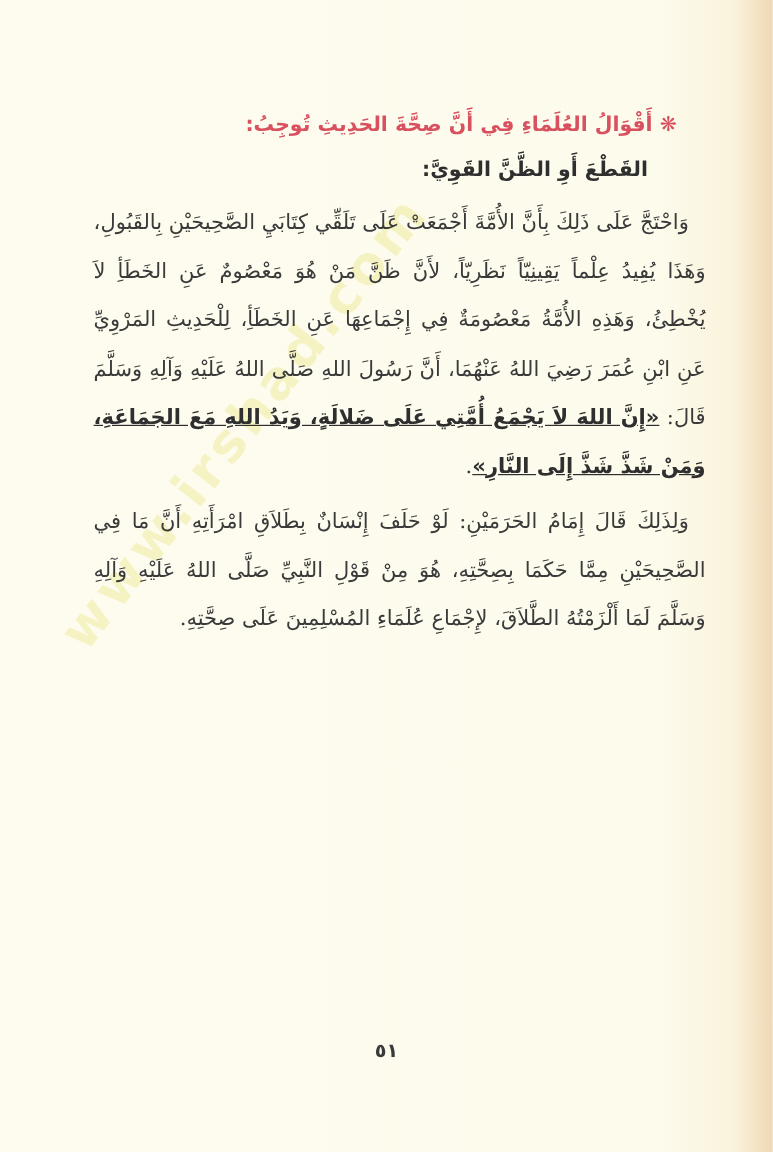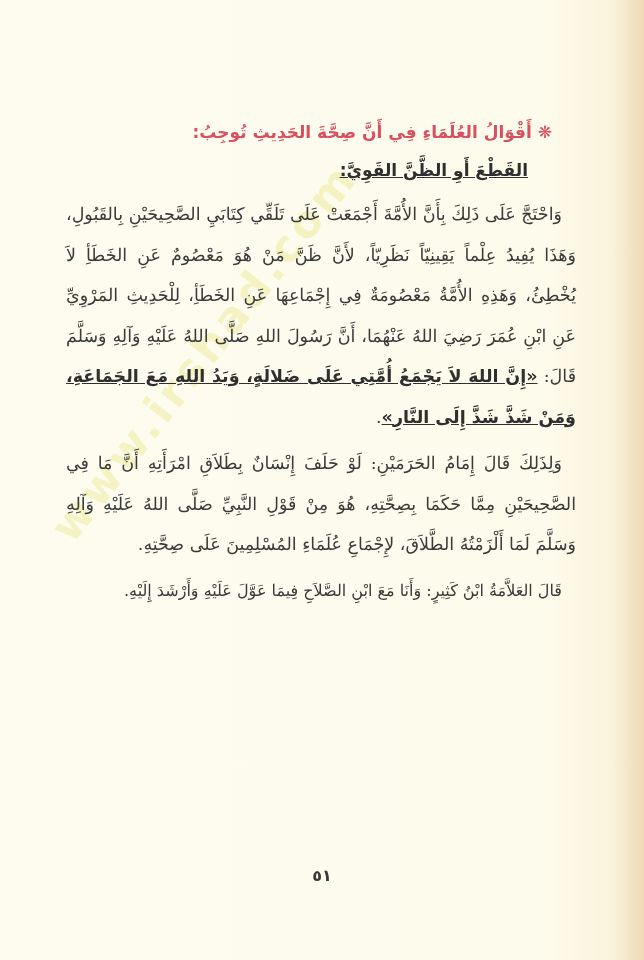--- a/index.html
+++ b/index.html
@@ -31,50 +31,48 @@
       font-weight: bold;
       color: #f0eba0;
       opacity: 0.55;
       letter-spacing: 4px;
       white-space: nowrap;
       direction: ltr;
       pointer-events: none;
     }
     .content {
       position: absolute;
-      left: 66px;
+      left: 78px;
       top: 86px;
       width: 510px;
       direction: rtl;
       text-align: justify;
       color: #3a3a3a;
       font-size: 17.5px;
       line-height: 40.5px;
-      margin-top: 28px;
     }
     .heading {
       color: #d9505e;
       font-family: "DejaVu Sans", sans-serif;
       font-weight: bold;
       font-size: 17px;
       line-height: 36px;
       margin: 0;
       padding-right: 24px;
       text-align: right;
     }
     .subheading {
       color: #2f2f2f;
       font-family: "DejaVu Sans", sans-serif;
       font-weight: bold;
       font-size: 17px;
       line-height: 40px;
       margin: 0 0 4px 0;
       padding-right: 48px;
       text-align: right;
-      text-decoration: underline;
     }
     .para {
       margin: 0 0 6px 0;
       text-indent: 14px;
       text-align-last: right;
     }
     .para.no-indent {
       text-indent: 0;
     }
     .red-lead {
@@ -123,22 +121,19 @@
 
     <p class="para">
       <span>وَاحْتَجَّ عَلَى ذَلِكَ بِأَنَّ الأُمَّةَ أَجْمَعَتْ عَلَى تَلَقِّي كِتَابَيِ الصَّحِيحَيْنِ بِالقَبُولِ، وَهَذَا يُفِيدُ عِلْماً يَقِينِيّاً نَظَرِيّاً، لأَنَّ ظَنَّ مَنْ هُوَ مَعْصُومٌ عَنِ الخَطَأِ لاَ يُخْطِئُ، وَهَذِهِ الأُمَّةُ مَعْصُومَةٌ فِي إِجْمَاعِهَا عَنِ الخَطَأِ، لِلْحَدِيثِ المَرْوِيِّ عَنِ ابْنِ عُمَرَ رَضِيَ اللهُ عَنْهُمَا، أَنَّ رَسُولَ اللهِ صَلَّى اللهُ عَلَيْهِ وَآلِهِ وَسَلَّمَ قَالَ:</span>
       <span class="bold-quote">«إِنَّ اللهَ لاَ يَجْمَعُ أُمَّتِي عَلَى ضَلالَةٍ، وَيَدُ اللهِ مَعَ الجَمَاعَةِ، وَمَنْ شَذَّ شَذَّ إِلَى النَّارِ»</span><span>.</span>
     </p>
 
     <p class="para">
       <span>وَلِذَلِكَ قَالَ إِمَامُ الحَرَمَيْنِ: لَوْ حَلَفَ إِنْسَانٌ بِطَلاَقِ امْرَأَتِهِ أَنَّ مَا فِي الصَّحِيحَيْنِ مِمَّا حَكَمَا بِصِحَّتِهِ، هُوَ مِنْ قَوْلِ النَّبِيِّ صَلَّى اللهُ عَلَيْهِ وَآلِهِ وَسَلَّمَ لَمَا أَلْزَمْتُهُ الطَّلاَقَ، لإِجْمَاعِ عُلَمَاءِ المُسْلِمِينَ عَلَى صِحَّتِهِ.</span>
     </p>
 
-    <p class="para small">
-      <span>قَالَ العَلاَّمَةُ ابْنُ كَثِيرٍ: وَأَنَا مَعَ ابْنِ الصَّلاَحِ فِيمَا عَوَّلَ عَلَيْهِ وَأَرْشَدَ إِلَيْهِ.</span>
-    </p>
 
 
   </div>
 
   <div class="page-number">٥١</div>
 
 </div>
 
 </body></html>

